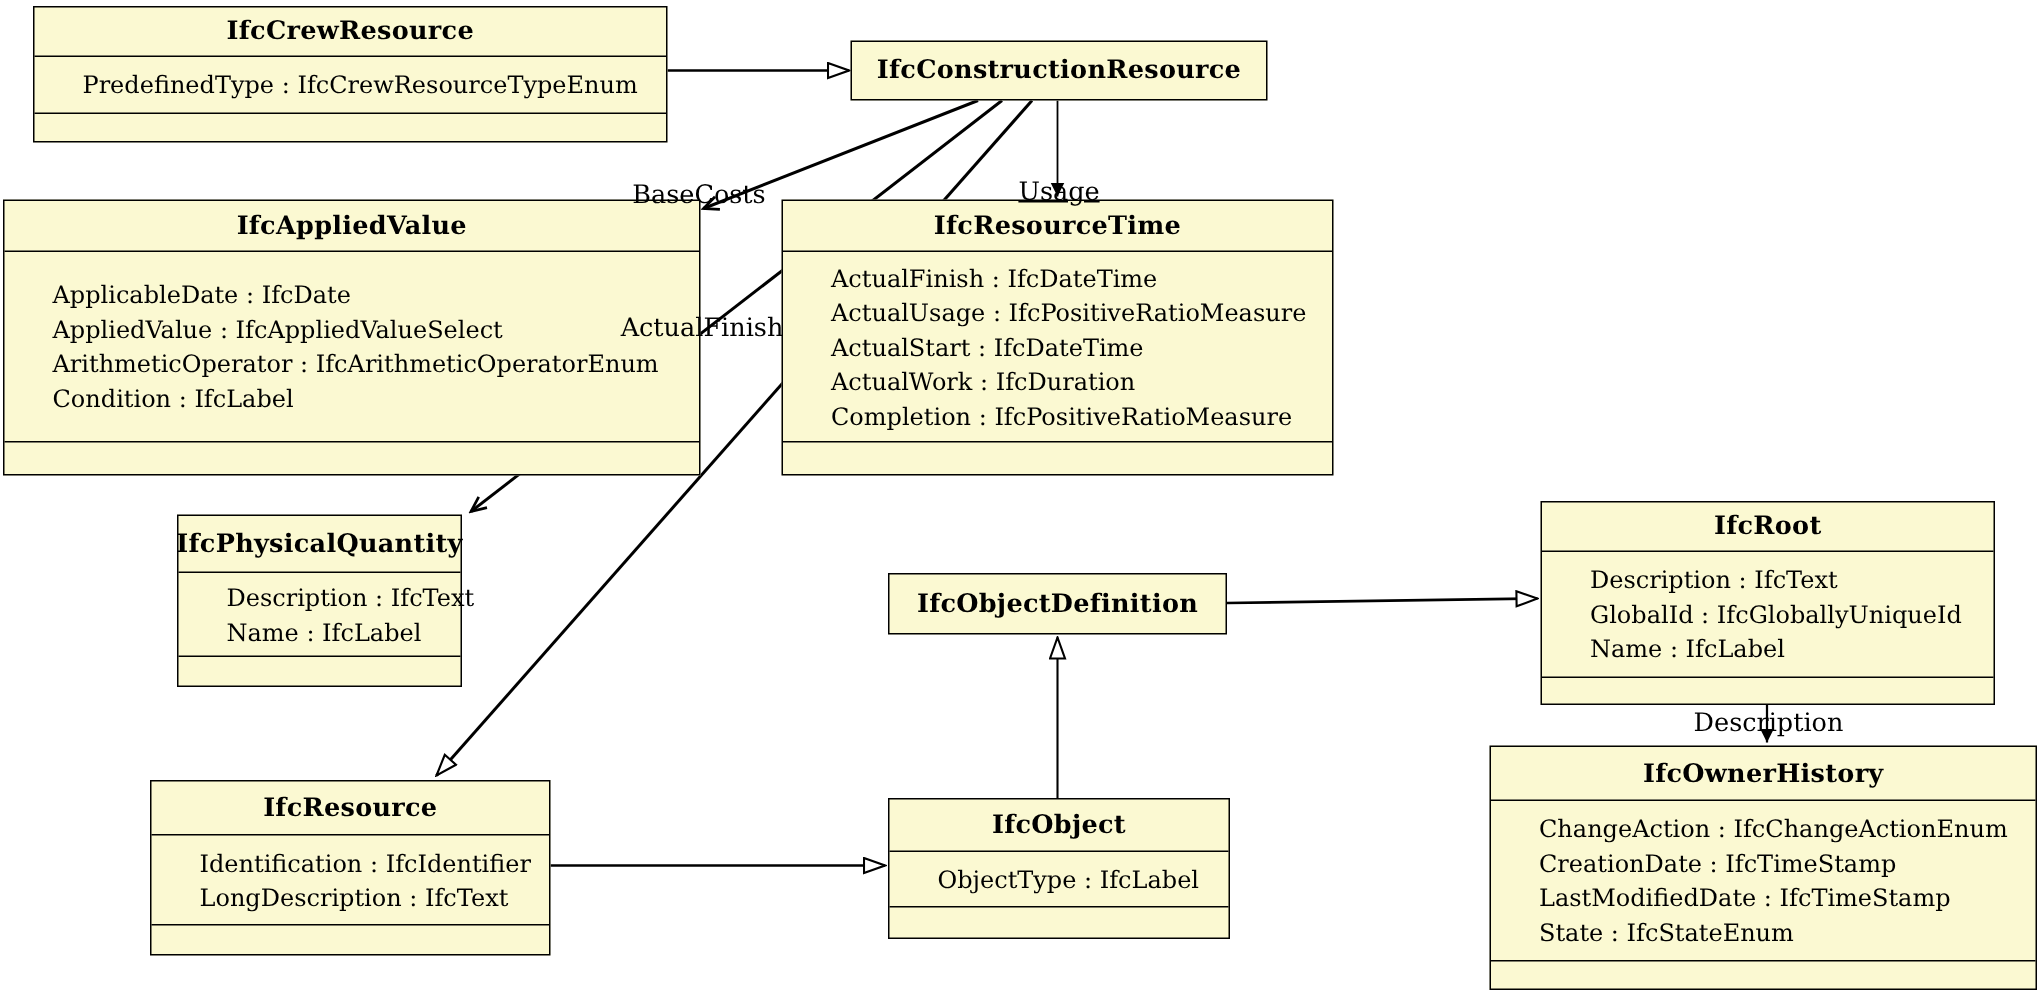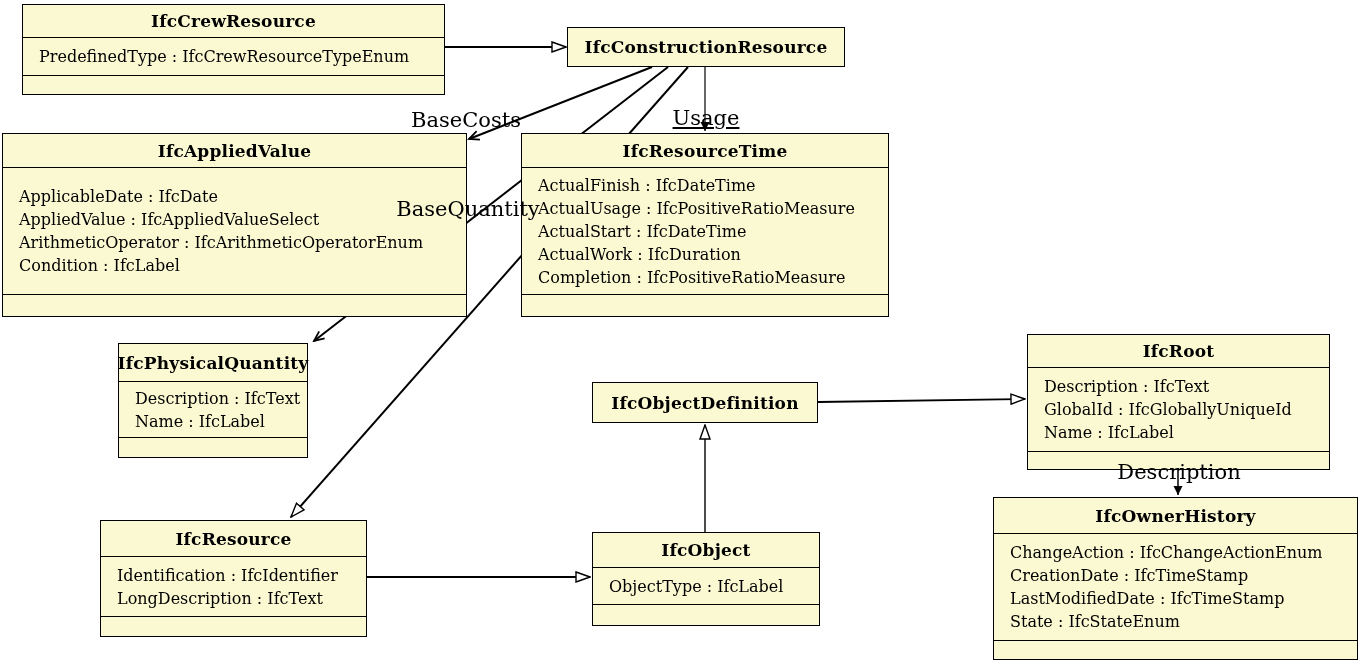--- a/index.html
+++ b/index.html
@@ -27,35 +27,36 @@
     font-weight:bold;
     font-size:17px;
     letter-spacing:0.2px;
     border-bottom:1px solid #000;
     white-space:nowrap;
   }
   .uml-box.single .uml-title{border-bottom:none;flex:1 1 auto;}
   .uml-attrs{
     flex:1 1 auto;
     display:flex;flex-direction:column;justify-content:center;
-    padding-left:16px;
+    padding-left:32px;
     font-size:16px;
   }
   .uml-attr{line-height:23px;white-space:nowrap;}
   .uml-footer{
     flex:0 0 auto;
     border-top:1px solid #000;
   }
   .edge-label{
     position:absolute;
     z-index:3;
     transform:translate(-50%,-50%);
-    font-size:21px;
+    font-size:17px;
     white-space:nowrap;
     color:#000;
+    margin-top:10px;
   }
 </style>
 </head>
 <body>
 
 <div id="canvas">
 
   <svg id="edges" width="1362" height="661" viewBox="0 0 1362 661">
     <defs>
       <marker id="tri" viewBox="0 0 16 12" refX="15" refY="6" markerWidth="16" markerHeight="12" markerUnits="userSpaceOnUse" orient="auto">
@@ -160,17 +161,17 @@
   <div class="uml-box" style="left:100px;top:520px;width:267px;height:117px;">
     <div class="uml-title" style="height:35px;">IfcResource</div>
     <div class="uml-attrs">
       <div class="uml-attr">Identification : IfcIdentifier</div>
       <div class="uml-attr">LongDescription : IfcText</div>
     </div>
     <div class="uml-footer" style="height:19px;"></div>
   </div>
 
   <div class="edge-label" style="left:466px;top:120px;">BaseCosts</div>
-  <div class="edge-label" style="left:468px;top:209px;">BaseQuantity</div>
+  <div class="edge-label" style="left:468px;top:209px;">ActualFinish</div>
   <div class="edge-label" style="left:706px;top:118px;text-decoration:underline;">Usage</div>
   <div class="edge-label" style="left:1179px;top:472px;">Description</div>
 
 </div>
 
 </body></html>

